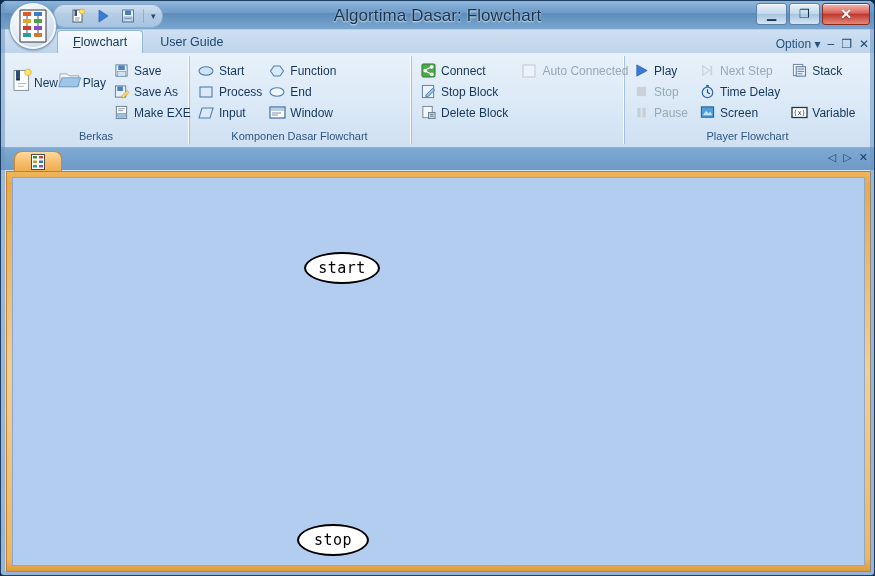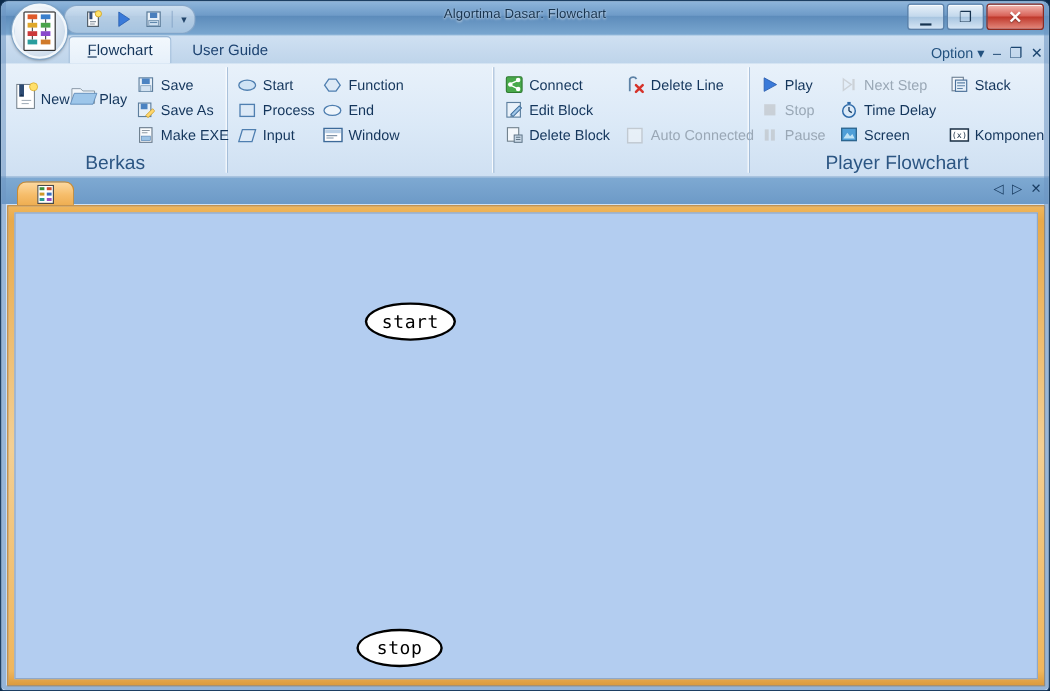--- a/index.html
+++ b/index.html
@@ -40,21 +40,21 @@
   #titlebar {
     position: relative;
     height: 28px;
     background: linear-gradient(to bottom, #8fb6dc 0%, #6e9bc8 42%, #5d8cbb 45%, #7aa7d0 100%);
     border-bottom: 1px solid rgba(255,255,255,0.35);
   }
   #title-text {
     position: absolute;
     left: 0; right: 0; top: 5px;
     text-align: center;
-    font-size: 11px;
+    font-size: 17px;
     color: #18344f;
     text-shadow: 0 1px 2px rgba(255,255,255,0.85);
     letter-spacing: .1px;
   }
 
   
   #app-orb {
     position: absolute;
     left: 9px; top: 2px;
     width: 42px; height: 42px;
@@ -169,21 +169,21 @@
     box-sizing: border-box;
     border-right: 1px solid rgba(255,255,255,0.85);
     box-shadow: 1px 0 0 rgba(150,178,208,0.75);
     padding: 4px 6px 0 6px;
     display: flex;
     flex-direction: column;
   }
   .rgroup-body { flex: 1; display: flex; align-items: flex-start; }
   .rgroup-title {
     text-align: center;
-    font-size: 16px;
+    font-size: 11px;
     color: #2c5683;
     height: 15px;
     line-height: 15px;
   }
 
   
   .bigbtn {
     width: 48px;
     display: flex; flex-direction: row; align-items: center;
     padding-top: 2px;
@@ -453,20 +453,21 @@
                   <rect x="1" y="1" width="15" height="11" fill="#ffffff" stroke="#3d6a99" stroke-width="1.2"></rect>
                   <rect x="2" y="2" width="13" height="3" fill="#b8cfe6"></rect>
                   <path d="M3 7h9 M3 9h6" stroke="#7f93a8" stroke-width="1"></path>
                 </svg>
               </span>
               <span>Window</span>
             </div>
           </div>
         </div>
       </div>
+      <div class="rgroup-title">Komponen Dasar Flowchart</div>
     </div>
 
     <div class="rgroup" style="width:213px">
       <div class="rgroup-body">
         <div class="gcols">
           <div class="smallcol">
             <div class="smallbtn">
               <span class="ico">
                 <svg width="15" height="15" viewBox="0 0 16 16">
                   <rect x="1" y="1" width="14" height="14" rx="1.5" fill="#49a94b" stroke="#2e7a31" stroke-width="1"></rect>
@@ -479,43 +480,34 @@
               <span>Connect</span>
             </div>
             <div class="smallbtn">
               <span class="ico">
                 <svg width="15" height="15" viewBox="0 0 16 16">
                   <rect x="1.5" y="1.5" width="12" height="13" fill="#eaf2fa" stroke="#5c7e9e" stroke-width="1"></rect>
                   <path d="M5 12 L12.5 4.5 L14.5 6.5 L7 14 Z" fill="#9fc6e8" stroke="#3f6e9c" stroke-width="0.9"></path>
                   <path d="M5 12 L4.5 14.5 L7 14 Z" fill="#5c7e9e"></path>
                 </svg>
               </span>
-              <span>Edit Block</span>
+              <span>Stop Block</span>
             </div>
             <div class="smallbtn">
               <span class="ico">
                 <svg width="15" height="15" viewBox="0 0 16 16">
                   <rect x="2" y="1.5" width="10" height="12" fill="#f3f7fb" stroke="#73838f" stroke-width="1"></rect>
                   <rect x="8" y="8" width="7" height="6.5" fill="#c9d8e6" stroke="#5e7487" stroke-width="0.9"></rect>
                   <path d="M9.5 10h4 M9.5 12h4" stroke="#5e7487" stroke-width="0.9"></path>
                 </svg>
               </span>
               <span>Delete Block</span>
             </div>
           </div>
           <div class="smallcol" style="margin-left:6px">
-            <div class="smallbtn">
-              <span class="ico">
-                <svg width="15" height="15" viewBox="0 0 16 16">
-                  <path d="M3 14 V3 a3.5 3.5 0 0 1 6 0" fill="none" stroke="#5d82a6" stroke-width="1.6"></path>
-                  <path d="M8.5 8.5 L14.5 14.5 M14.5 8.5 L8.5 14.5" stroke="#d6332a" stroke-width="2.2" stroke-linecap="round"></path>
-                </svg>
-              </span>
-              <span>Delete Line</span>
-            </div>
             <div class="smallbtn disabled">
               <span class="ico">
                 <svg width="14" height="14" viewBox="0 0 14 14">
                     <rect x="1" y="1" width="12" height="12" fill="#f7fafd" stroke="#9aa8b6" stroke-width="1.2"></rect>
                   </svg>
               </span>
               <span>Auto Connected</span>
             </div>
           </div>
         </div>
@@ -593,21 +585,21 @@
               </span>
               <span>Stack</span>
             </div>
             <div class="smallbtn">
               <span class="ico">
                 <svg width="17" height="13" viewBox="0 0 17 13">
                   <rect x="1" y="1.5" width="15" height="10" fill="#ffffff" stroke="#20354a" stroke-width="1.3"></rect>
                   <text x="8.5" y="9" font-size="7" font-family="monospace" text-anchor="middle" fill="#20354a">(x)</text>
                 </svg>
               </span>
-              <span>Komponen</span>
+              <span>Variable</span>
             </div>
           </div>
         </div>
       </div>
       <div class="rgroup-title">Player Flowchart</div>
     </div>
   </div>
 
   <div id="doctabbar">
     <div id="doctab">

